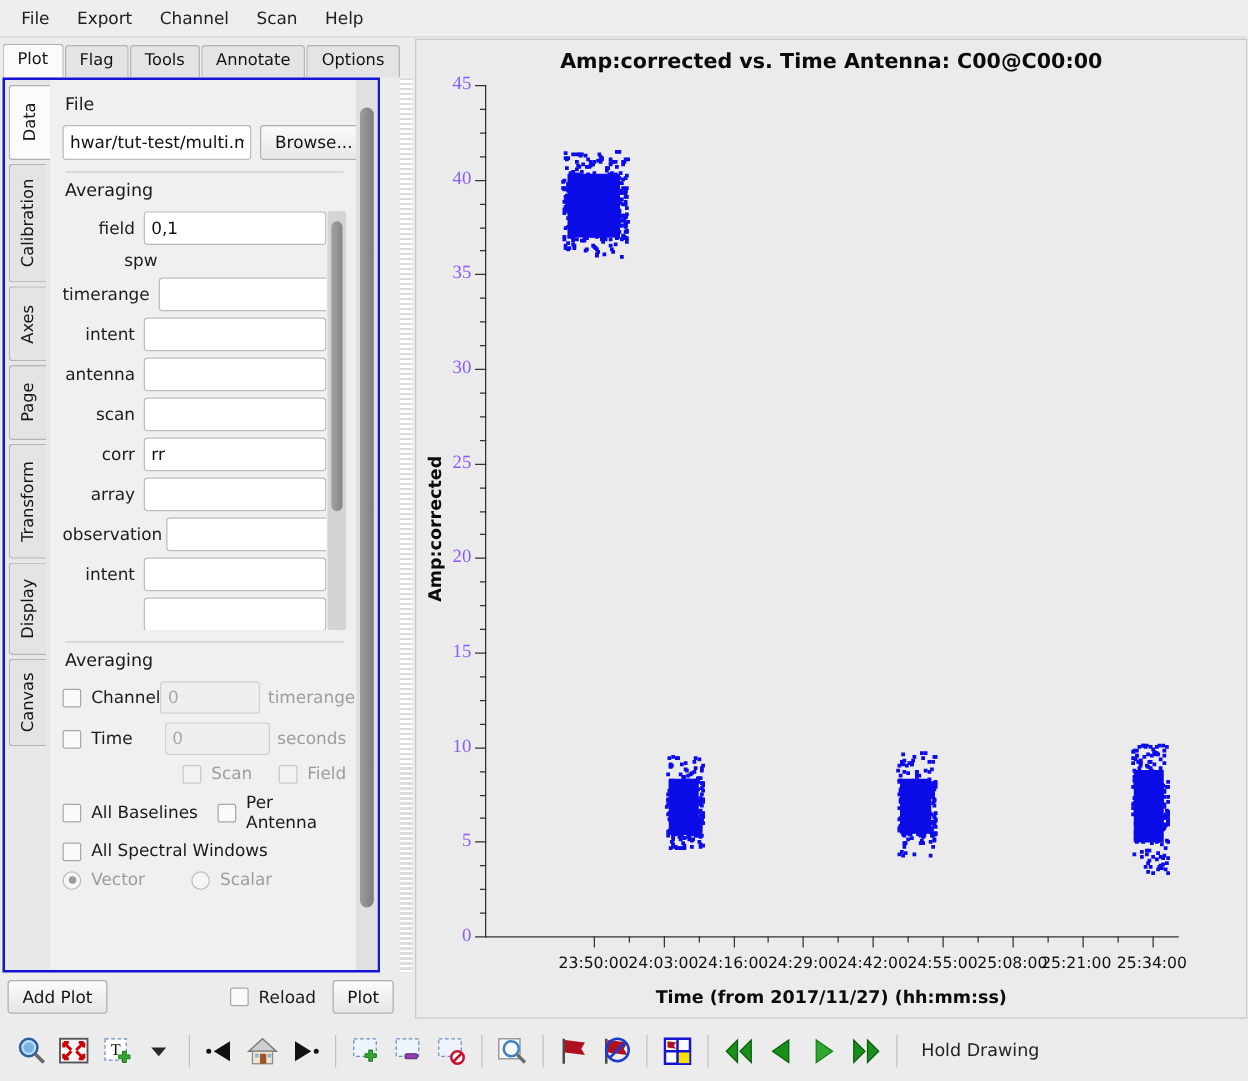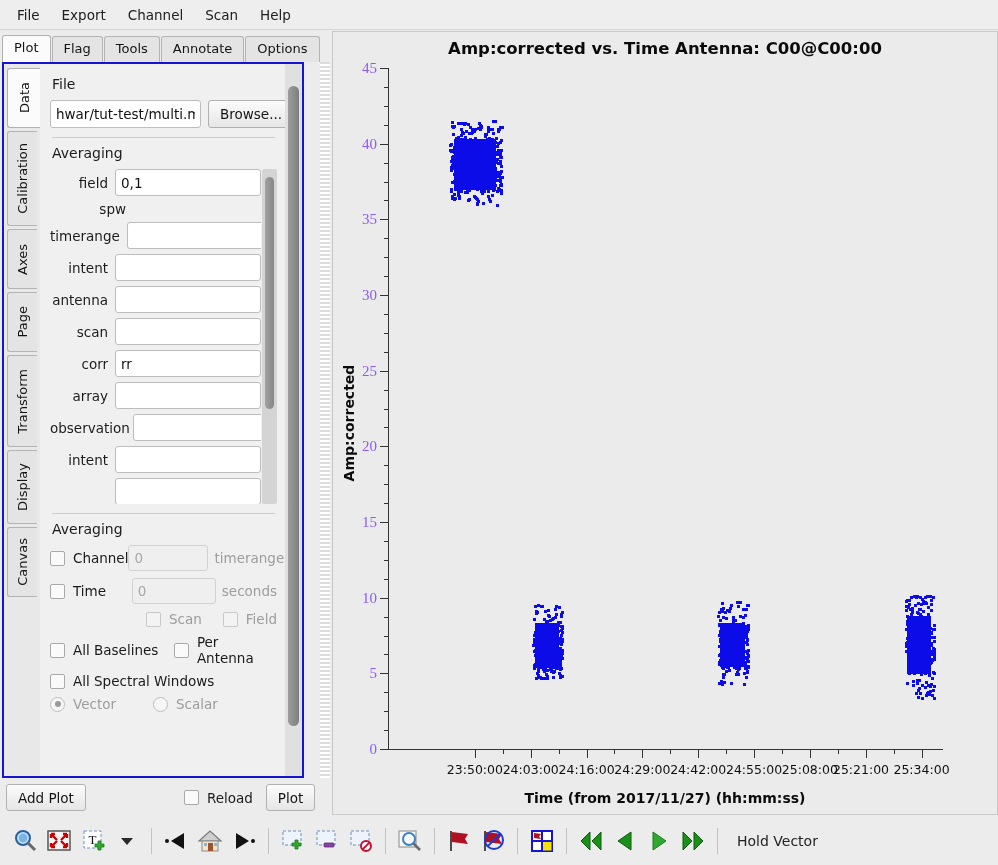--- a/index.html
+++ b/index.html
@@ -1950,16 +1950,16 @@
         <path d="M8 2 L8 20 L21 11 Z" fill="#2fa82f" stroke="#1c7a1c" stroke-width="1"></path>
       </svg>
     </div>
     <div class="tbtn">
       <svg width="30" height="22" viewBox="0 0 30 22">
         <path d="M5 2 L5 20 L14 11 Z" fill="#1a8f1a" stroke="#0d5c0d" stroke-width="1"></path>
         <path d="M16 2 L16 20 L25 11 Z" fill="#1a8f1a" stroke="#0d5c0d" stroke-width="1"></path>
       </svg>
     </div>
     <div class="tsep"></div>
-    <div id="holdlabel">Hold Vector</div>
+    <div id="holdlabel">Hold Drawing</div>
   </div>
 
 </div>
 
 </body></html>

